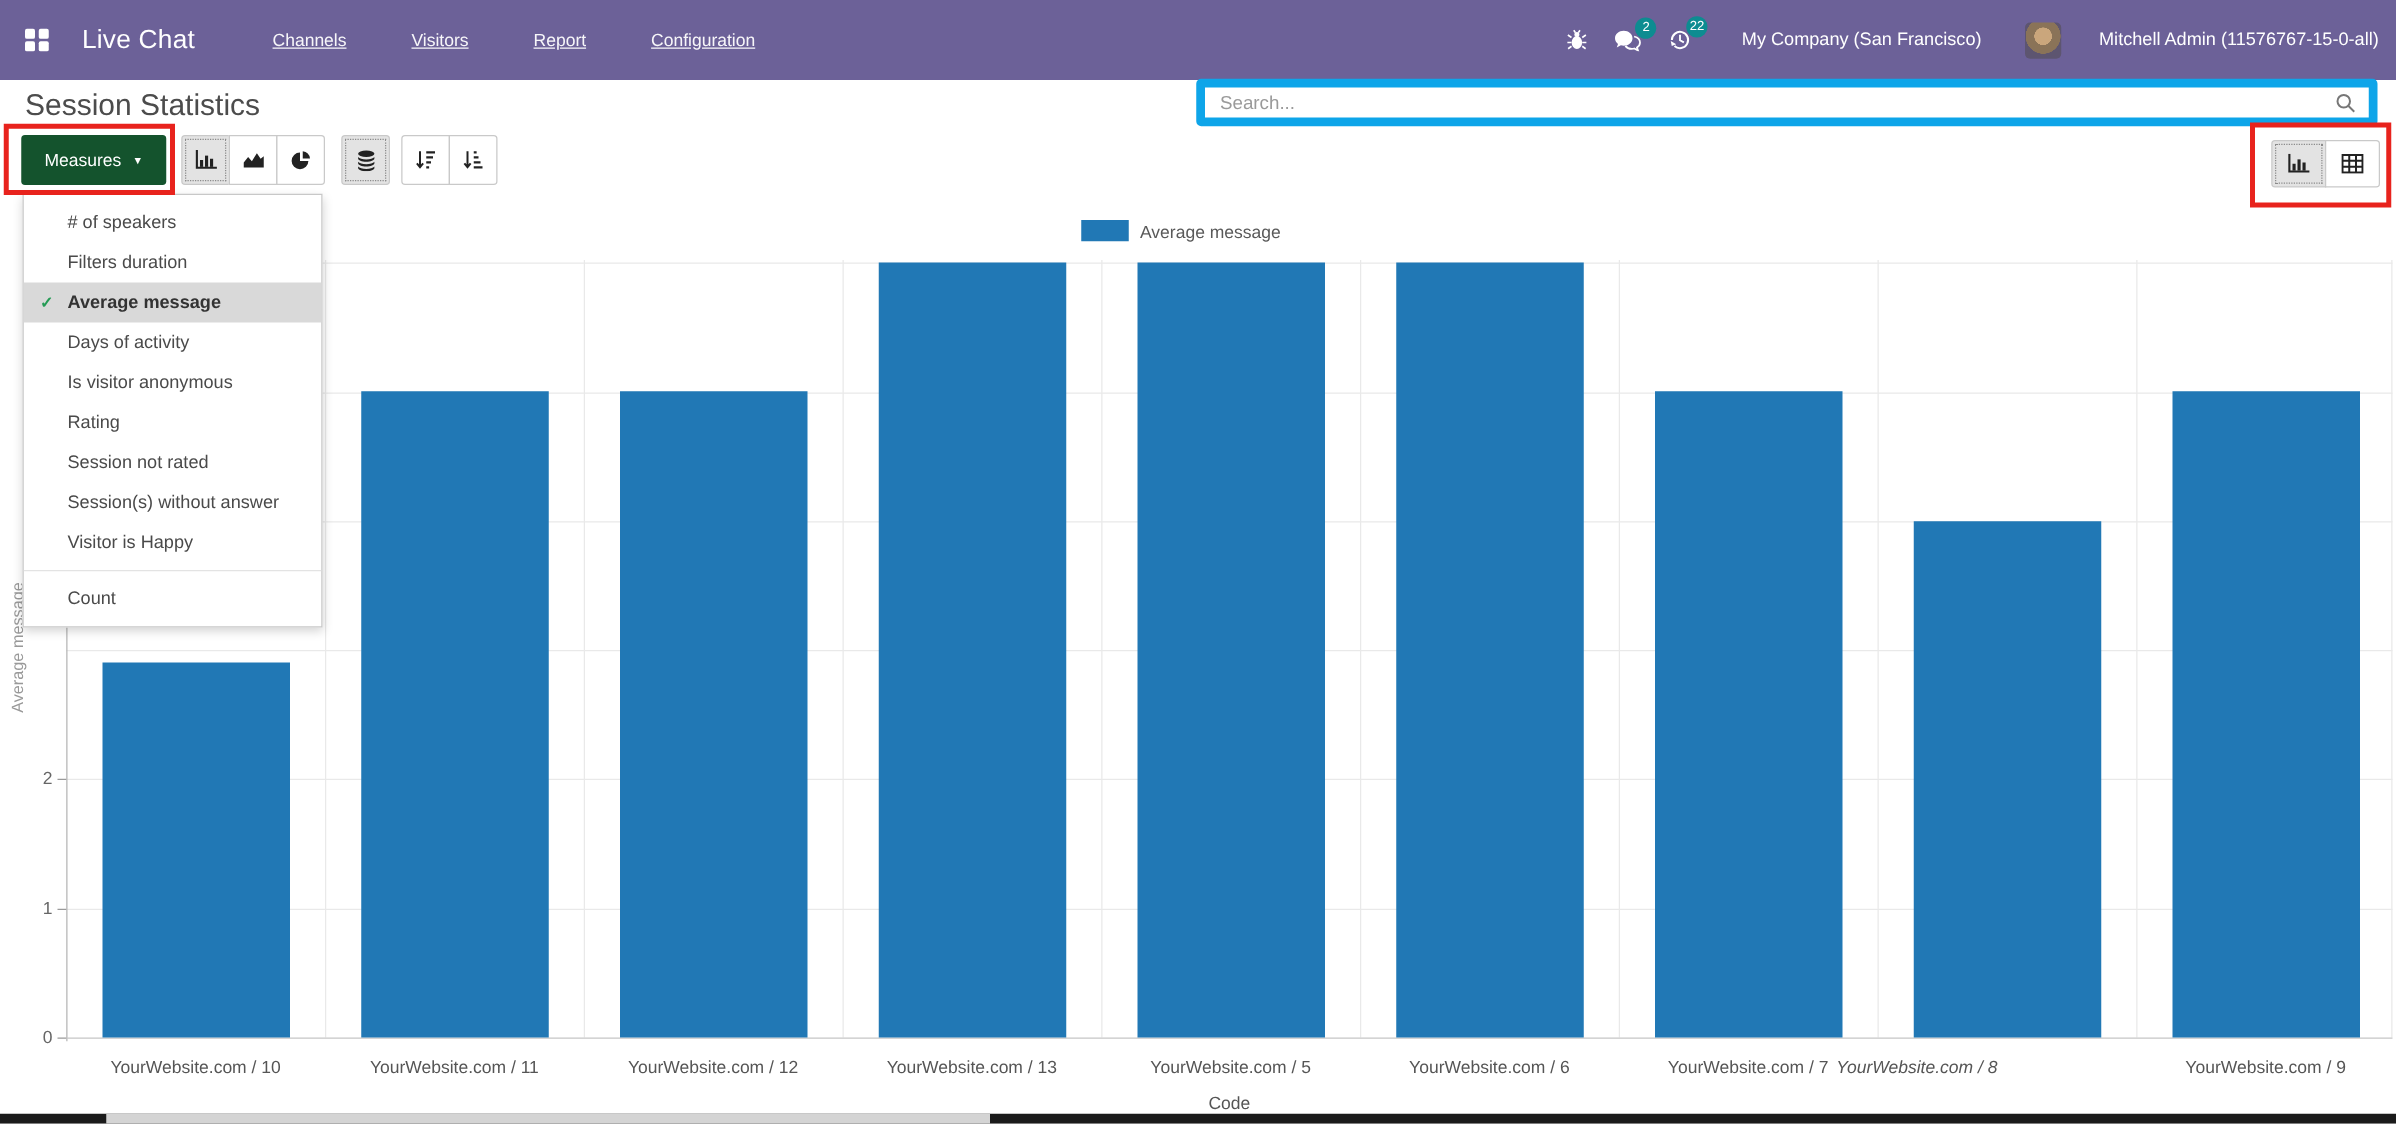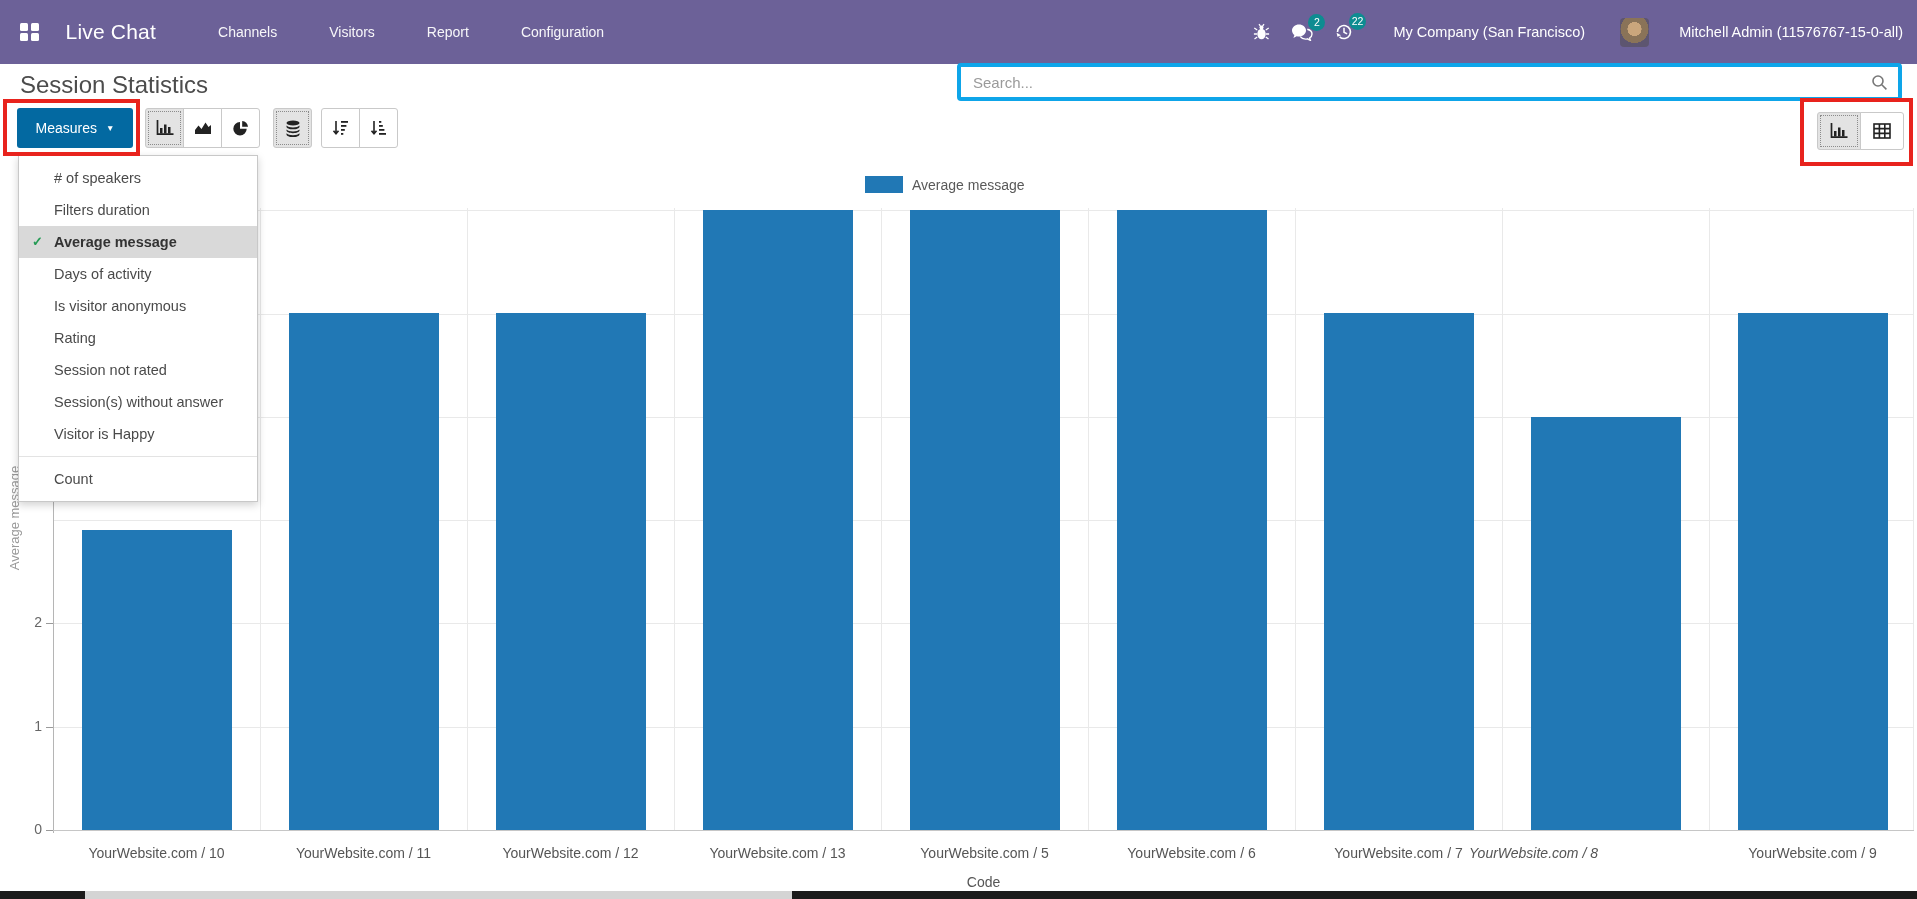--- a/index.html
+++ b/index.html
@@ -6,49 +6,49 @@
     font-family:"Liberation Sans",sans-serif;}
   #root{position:relative;width:1917px;height:899px;background:#fff;}
 
   
   .navbar{position:absolute;left:0;top:0;width:100%;height:64px;background:#6c6198;
     display:flex;align-items:center;color:#fff;box-sizing:border-box;padding:0 14px;}
   .apps-grid{display:grid;grid-template-columns:8px 8px;grid-template-rows:8px 8px;gap:2.5px;
     margin-left:6px;cursor:pointer;}
   .apps-grid span{background:#fff;border-radius:1.5px;display:block;}
   .brand{font-size:21px;margin-left:27px;letter-spacing:.2px;cursor:pointer;}
-  .nav-menus{display:flex;margin-left:60px;gap:48px;font-size:14px;}
+  .nav-menus{display:flex;margin-left:60px;gap:48px;font-size:14px;text-decoration:underline;}
   .nav-item{cursor:pointer;opacity:.95;padding:15px 2px;}
   .nav-spacer{flex:1;}
   .systray{display:flex;align-items:center;gap:21px;}
   .tray-icon{position:relative;cursor:pointer;display:flex;align-items:center;}
   .badge{position:absolute;top:-9px;right:-12px;min-width:17px;height:17px;border-radius:9px;
     background:#0d8c91;color:#fff;font-size:10.5px;line-height:17px;text-align:center;padding:0 3px;
     box-sizing:border-box;}
   .company{font-size:14.5px;margin:0 14px 0 18px;cursor:pointer;}
   .avatar{width:29px;height:29px;border-radius:4px;margin-right:9px;cursor:pointer;
     background:radial-gradient(circle at 50% 38%, #caa67c 0 30%, #8a7358 31% 60%, #5d5570 61%);}
   .username{font-size:14.5px;cursor:pointer;white-space:nowrap;}
 
   
   .page-title{position:absolute;left:20px;top:55px;font-size:24px;font-weight:400;color:#4c4c4c;}
-  .search-box{position:absolute;left:957px;top:63px;width:945px;height:38px;border:4px solid #0ea5e9;
+  .search-box{position:absolute;left:957px;top:63px;width:945px;height:38px;border:7px solid #0ea5e9;
     border-radius:4px;box-sizing:border-box;display:flex;align-items:center;background:#fff;}
   .search-box input{flex:1;border:none;outline:none;font-size:15px;padding:0 12px;color:#333;
     font-family:"Liberation Sans",sans-serif;background:transparent;}
   .search-box input::placeholder{color:#9a9a9a;}
   .search-mag{width:38px;display:flex;justify-content:center;cursor:pointer;}
   .filter-bar{position:absolute;left:957px;top:111px;height:38px;background:#f0f0f0;border-radius:4px;
     display:flex;align-items:center;padding:0 6px;}
   .filter-item{display:flex;align-items:center;gap:7px;padding:0 15px;font-size:14.5px;color:#1f1f1f;
     cursor:pointer;height:100%;}
   .hamburger-glyph{font-size:17px;font-weight:bold;line-height:1;}
   .star-glyph{font-size:15px;line-height:1;}
 
-  .measures-btn{position:absolute;left:17px;top:108px;width:116px;height:40px;background:#0369a1;
+  .measures-btn{position:absolute;left:17px;top:108px;width:116px;height:40px;background:#14532d;
     color:#fff;border:none;border-radius:3px;font-size:14px;display:flex;align-items:center;
     justify-content:center;gap:9px;cursor:pointer;font-family:"Liberation Sans",sans-serif;}
   .caret{font-size:8.5px;}
   .btn-group{position:absolute;top:108px;height:40px;display:flex;}
   .tool-btn{width:39px;height:40px;background:#fff;border:1px solid #c9c9c9;display:flex;
     align-items:center;justify-content:center;cursor:pointer;box-sizing:border-box;padding:0;}
   .tool-btn + .tool-btn{margin-left:-1px;}
   .tool-btn:first-child{border-radius:3px 0 0 3px;}
   .tool-btn:last-child{border-radius:0 3px 3px 0;}
   .tool-btn.single{border-radius:3px;}

